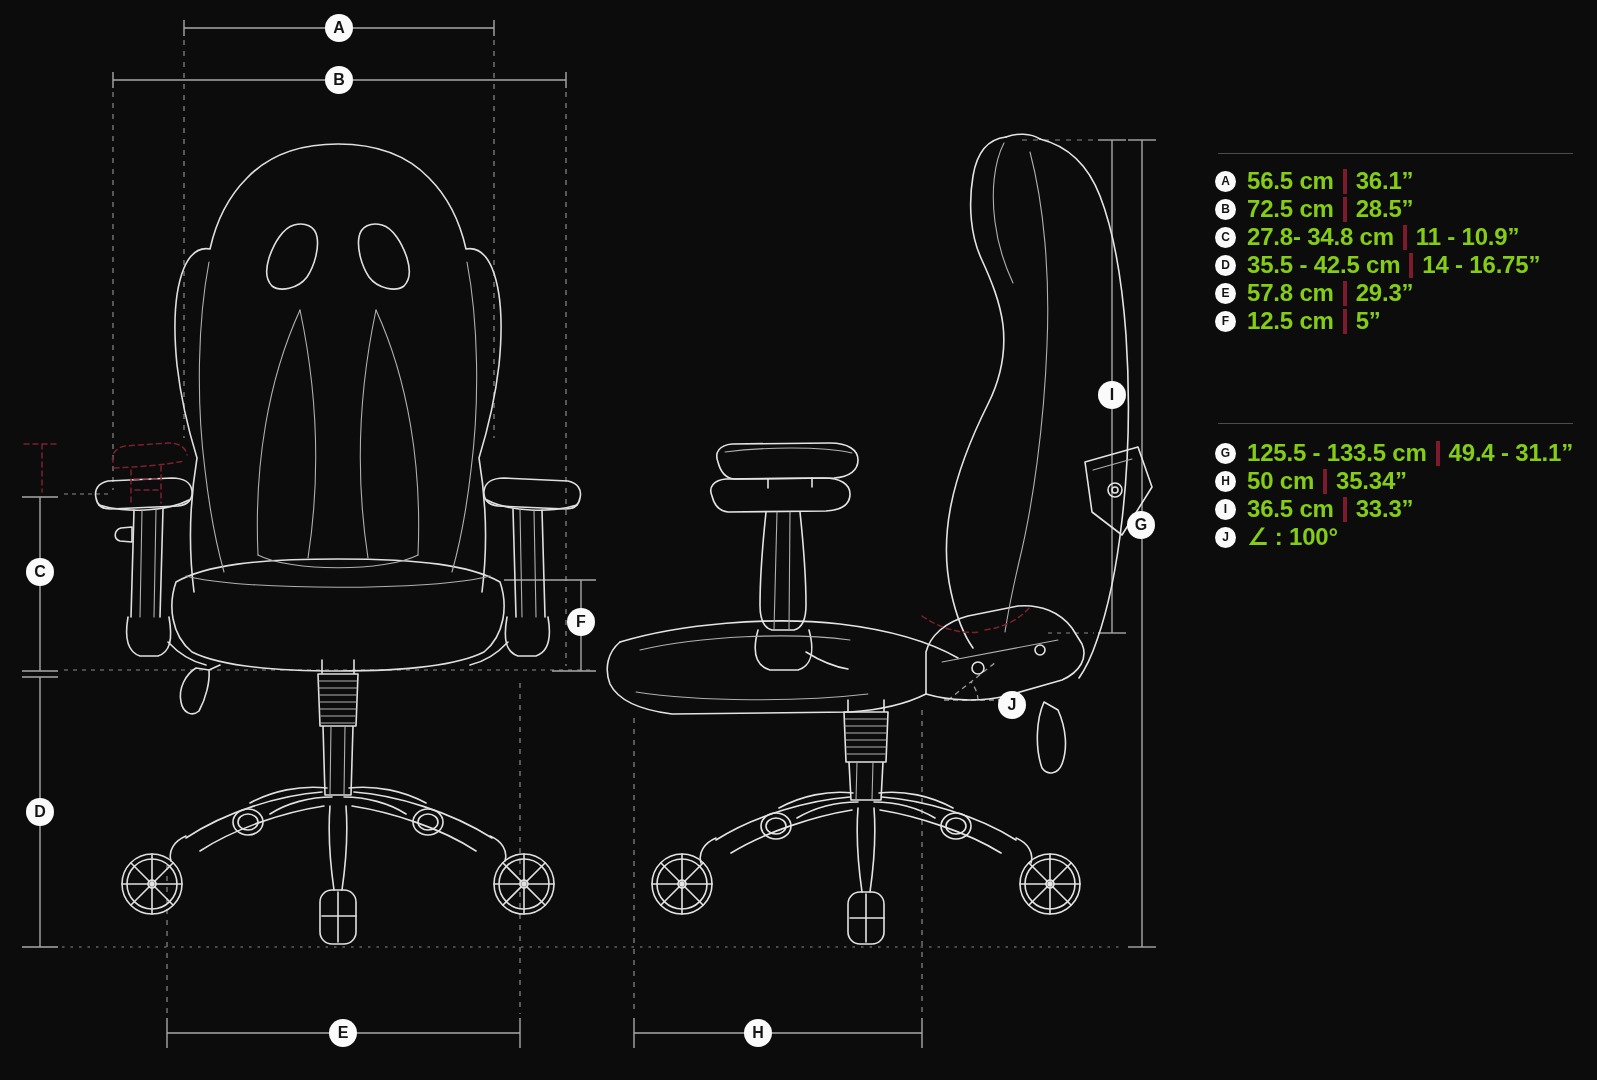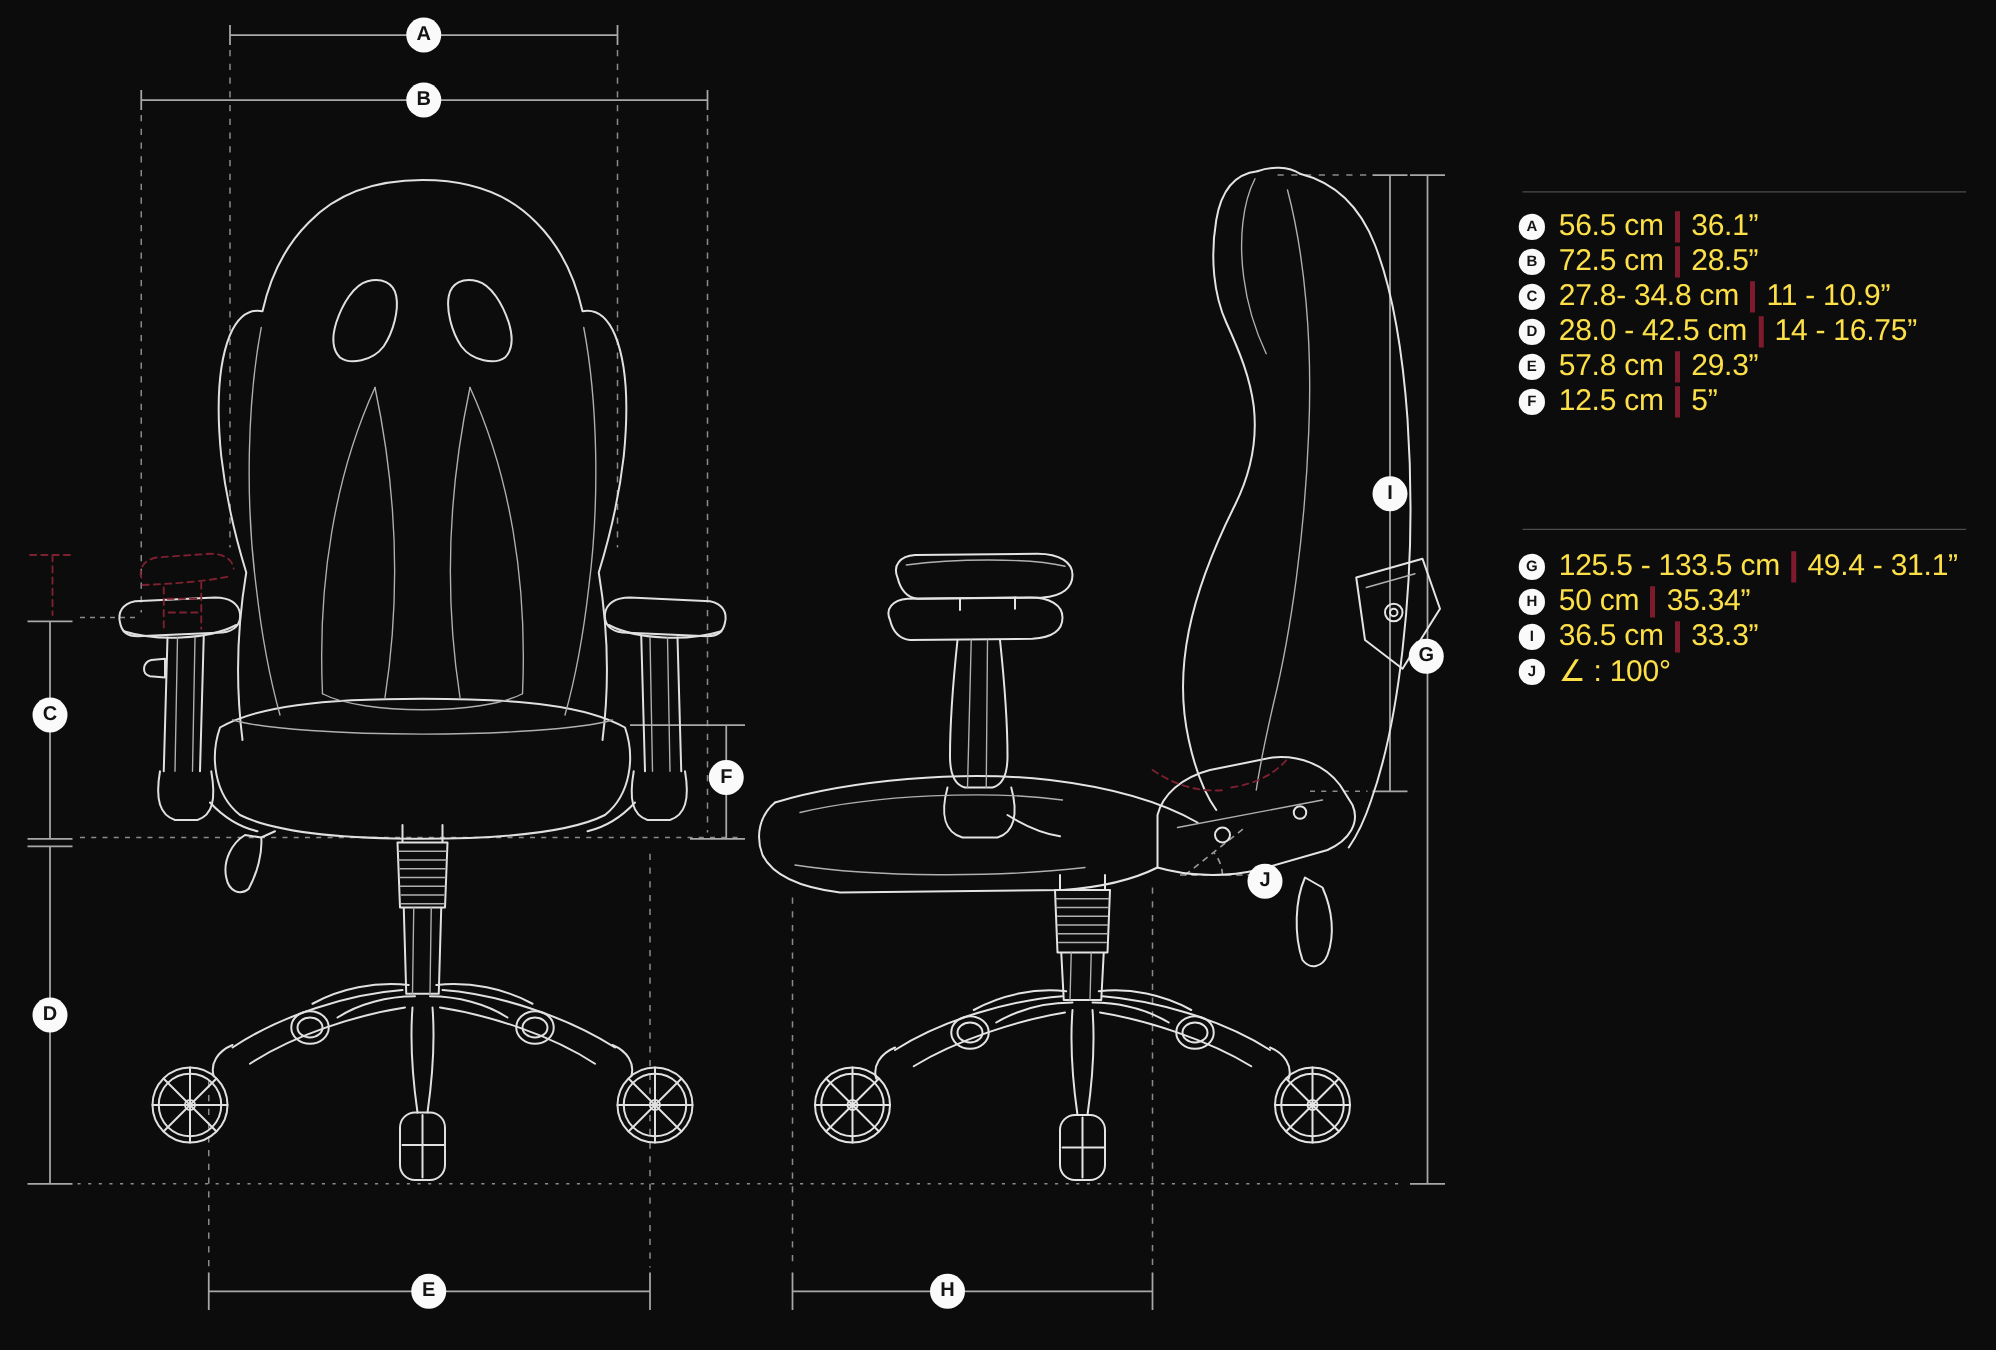--- a/index.html
+++ b/index.html
@@ -23,21 +23,21 @@
   #legend{position:absolute;left:1215px;top:0;width:378px;z-index:4;}
   .divider{position:absolute;left:3px;width:355px;height:1px;background:#4c4c4c;}
   .lgroup{position:absolute;left:0;width:378px;}
   .lrow{display:flex;align-items:center;height:28px;white-space:nowrap;}
   .lbadge{
     width:21px;height:21px;border-radius:50%;background:#fafafa;color:#141414;
     font-weight:bold;font-size:12px;display:flex;align-items:center;justify-content:center;
     margin-right:11px;flex:0 0 21px;
   }
   .lmetric,.limperial{
-    color:#fde047;font-size:24px;font-weight:normal;letter-spacing:-0.2px;
+    color:#84cc16;font-size:24px;font-weight:bold;letter-spacing:-0.2px;
   }
   .lsep{width:4px;height:25px;background:#7d1b2c;margin:0 9px;flex:0 0 4px;}
 </style>
 </head>
 <body>
 
 <div id="stage">
 
 <svg width="1597" height="1080" viewBox="0 0 1597 1080">
 
@@ -268,21 +268,21 @@
           <span class="limperial">28.5”</span>
         </div>
         <div class="lrow">
           <span class="lbadge">C</span>
           <span class="lmetric">27.8- 34.8 cm</span>
           <span class="lsep"></span>
           <span class="limperial">11 - 10.9”</span>
         </div>
         <div class="lrow">
           <span class="lbadge">D</span>
-          <span class="lmetric">28.0 - 42.5 cm</span>
+          <span class="lmetric">35.5 - 42.5 cm</span>
           <span class="lsep"></span>
           <span class="limperial">14 - 16.75”</span>
         </div>
         <div class="lrow">
           <span class="lbadge">E</span>
           <span class="lmetric">57.8 cm</span>
           <span class="lsep"></span>
           <span class="limperial">29.3”</span>
         </div>
         <div class="lrow">

